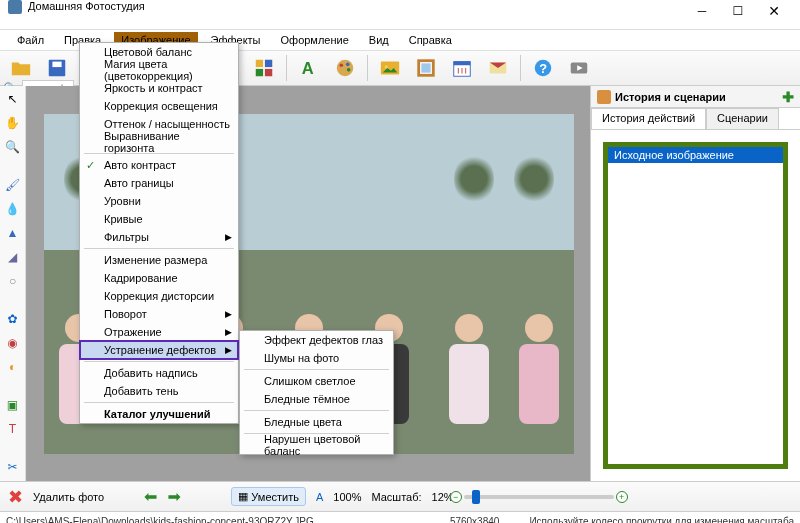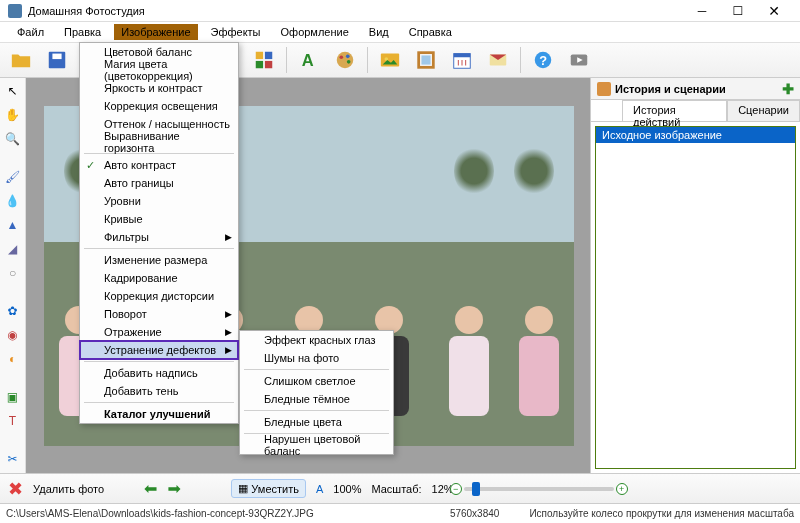--- a/index.html
+++ b/index.html
@@ -1,18 +1,18 @@
 <!DOCTYPE html>
 <html><head>
 <meta charset="utf-8">
 <style>
 * { box-sizing: border-box; margin: 0; padding: 0; font-family: "Segoe UI", Tahoma, sans-serif; }
 body { background: #fff; width: 800px; height: 523px; overflow: hidden; font-size: 12px; position: relative; }
 
-.titlebar { height: 22px; background: #fff; display: flex; align-items: center; padding: 0 8px; border-bottom: 1px solid #ddd; }
+.titlebar { height: 30px; background: #fff; display: flex; padding: 0 8px; border-bottom: 1px solid #ddd; }
 .titlebar .app-icon { width: 14px; height: 14px; background: #4a7aa8; border-radius: 2px; margin-right: 6px; }
 .titlebar .title { flex: 1; font-size: 11px; }
 .winbtn { width: 36px; height: 22px; display: flex; align-items: center; justify-content: center; font-size: 12px; }
 .winbtn.close { font-size: 14px; }
 
 .menubar { height: 20px; display: flex; align-items: center; padding: 0 4px; background: #fff; }
 .menubar span { padding: 2px 7px; font-size: 11px; margin-left: 6px; }
 .menubar span.active { background: #a16207; }
 
 .toolbar { height: 36px; background: linear-gradient(#fbfbfb,#f0f0f0); border-top: 1px solid #e0e0e0; border-bottom: 1px solid #ccc; display: flex; align-items: center; padding: 0 4px; gap: 2px; }
@@ -39,22 +39,22 @@
 .photo .p6 { left: 400px; } .photo .p6 .body { background: #f0e0e8; }
 .photo .p7 { left: 470px; } .photo .p7 .body { background: #e8b8c8; }
 
 .rightpanel { width: 210px; border-left: 1px solid #ccc; background: #fff; display: flex; flex-direction: column; }
 .rp-head { height: 22px; background: #f4f4f4; border-bottom: 1px solid #ccc; display: flex; align-items: center; padding: 0 6px; font-size: 11px; font-weight: bold; }
 .rp-head .book-icon { width:14px; height:14px; margin-right:4px; background:#d89040; border-radius:2px; }
 .rp-head .spacer { flex:1; }
 .rp-head .plus { color:#2a8a2a; font-weight:bold; font-size:14px; }
 .rp-tabs { display: flex; height: 22px; border-bottom: 1px solid #ccc; }
 .rp-tabs .tab { padding: 3px 10px; font-size: 11px; border: 1px solid #ccc; border-bottom: none; background: #f0f0f0; }
-.rp-tabs .tab.active { background: #fff; margin-left: 31px; }
-.rp-body { flex: 1; border: 1px solid #4d7c0f; margin: 4px; background: #fff; }
+.rp-tabs .tab.active { background: #fff; }
+.rp-body { flex: 1; border: 5px solid #4d7c0f; margin: 12px; background: #fff; }
 .rp-body .histitem { background: #0a64c8; color: #fff; padding: 2px 6px; font-size: 11px; }
 
 .searchbar { position:absolute; top:78px; left:0; height:22px; width:80px; display:flex; align-items:center; }
 .searchbar .mag { width:22px; height:22px; display:flex; align-items:center; justify-content:center; color:#0a64c8; }
 .searchbar input { width:52px; height:18px; border:1px solid #ccc; font-size:11px; padding:0 3px; }
 
 
 .dropdown { position: absolute; background: #fdfdfd; border: 1px solid #b0b0b0; box-shadow: 2px 2px 6px rgba(0,0,0,.25); z-index: 100; }
 .dd1 { left: 79px; top: 42px; width: 160px; }
 .dd2 { left: 239px; top: 330px; width: 155px; }
@@ -304,21 +304,21 @@
     <div class="dd-item">Поворот<span class="arrow">▶</span></div>
     <div class="dd-item">Отражение<span class="arrow">▶</span></div>
     <div class="dd-item highlighted">Устранение дефектов<span class="arrow">▶</span></div>
     <div class="dd-sep"></div>
     <div class="dd-item">Добавить надпись</div>
     <div class="dd-item">Добавить тень</div>
     <div class="dd-sep"></div>
     <div class="dd-item bold">Каталог улучшений</div>
   </div>
 <div class="dropdown dd2" id="dd2">
-    <div class="dd-item">Эффект красных глаз</div>
+    <div class="dd-item">Эффект дефектов глаз</div>
     <div class="dd-item">Шумы на фото</div>
     <div class="dd-sep"></div>
     <div class="dd-item">Слишком светлое</div>
     <div class="dd-item">Бледные тёмное</div>
     <div class="dd-sep"></div>
     <div class="dd-item">Бледные цвета</div>
     <div class="dd-sep"></div>
     <div class="dd-item">Нарушен цветовой баланс</div>
   </div>
 

